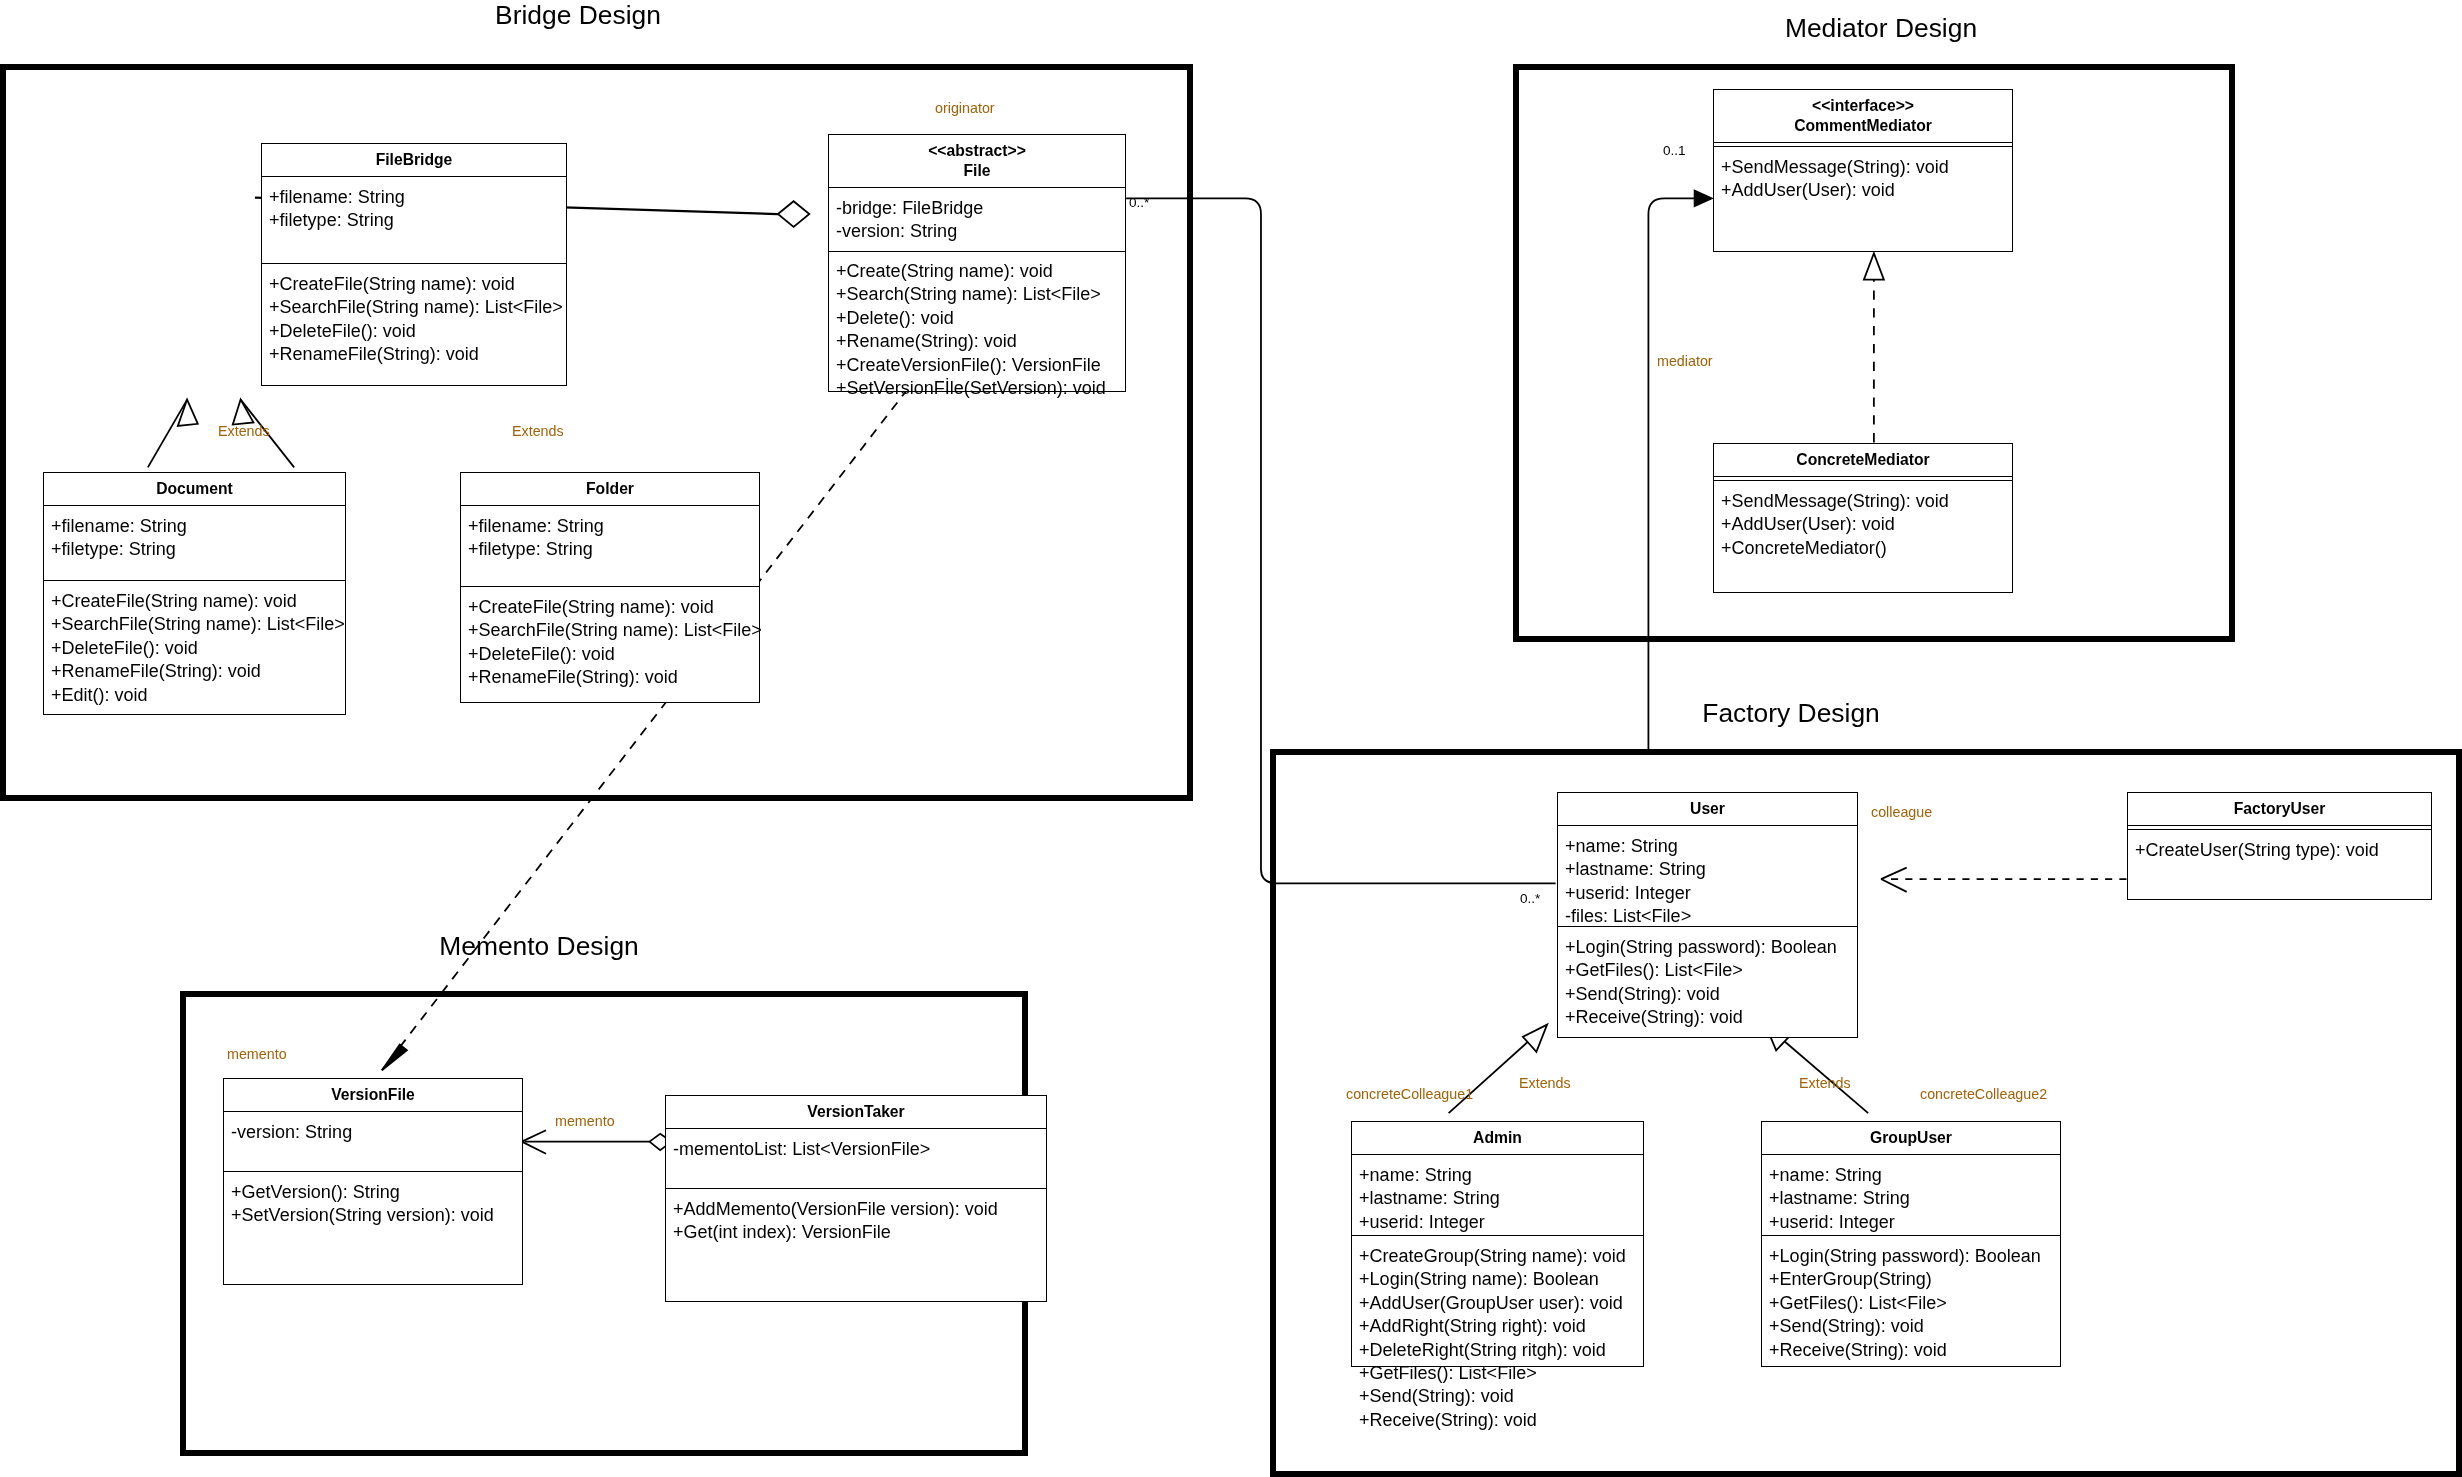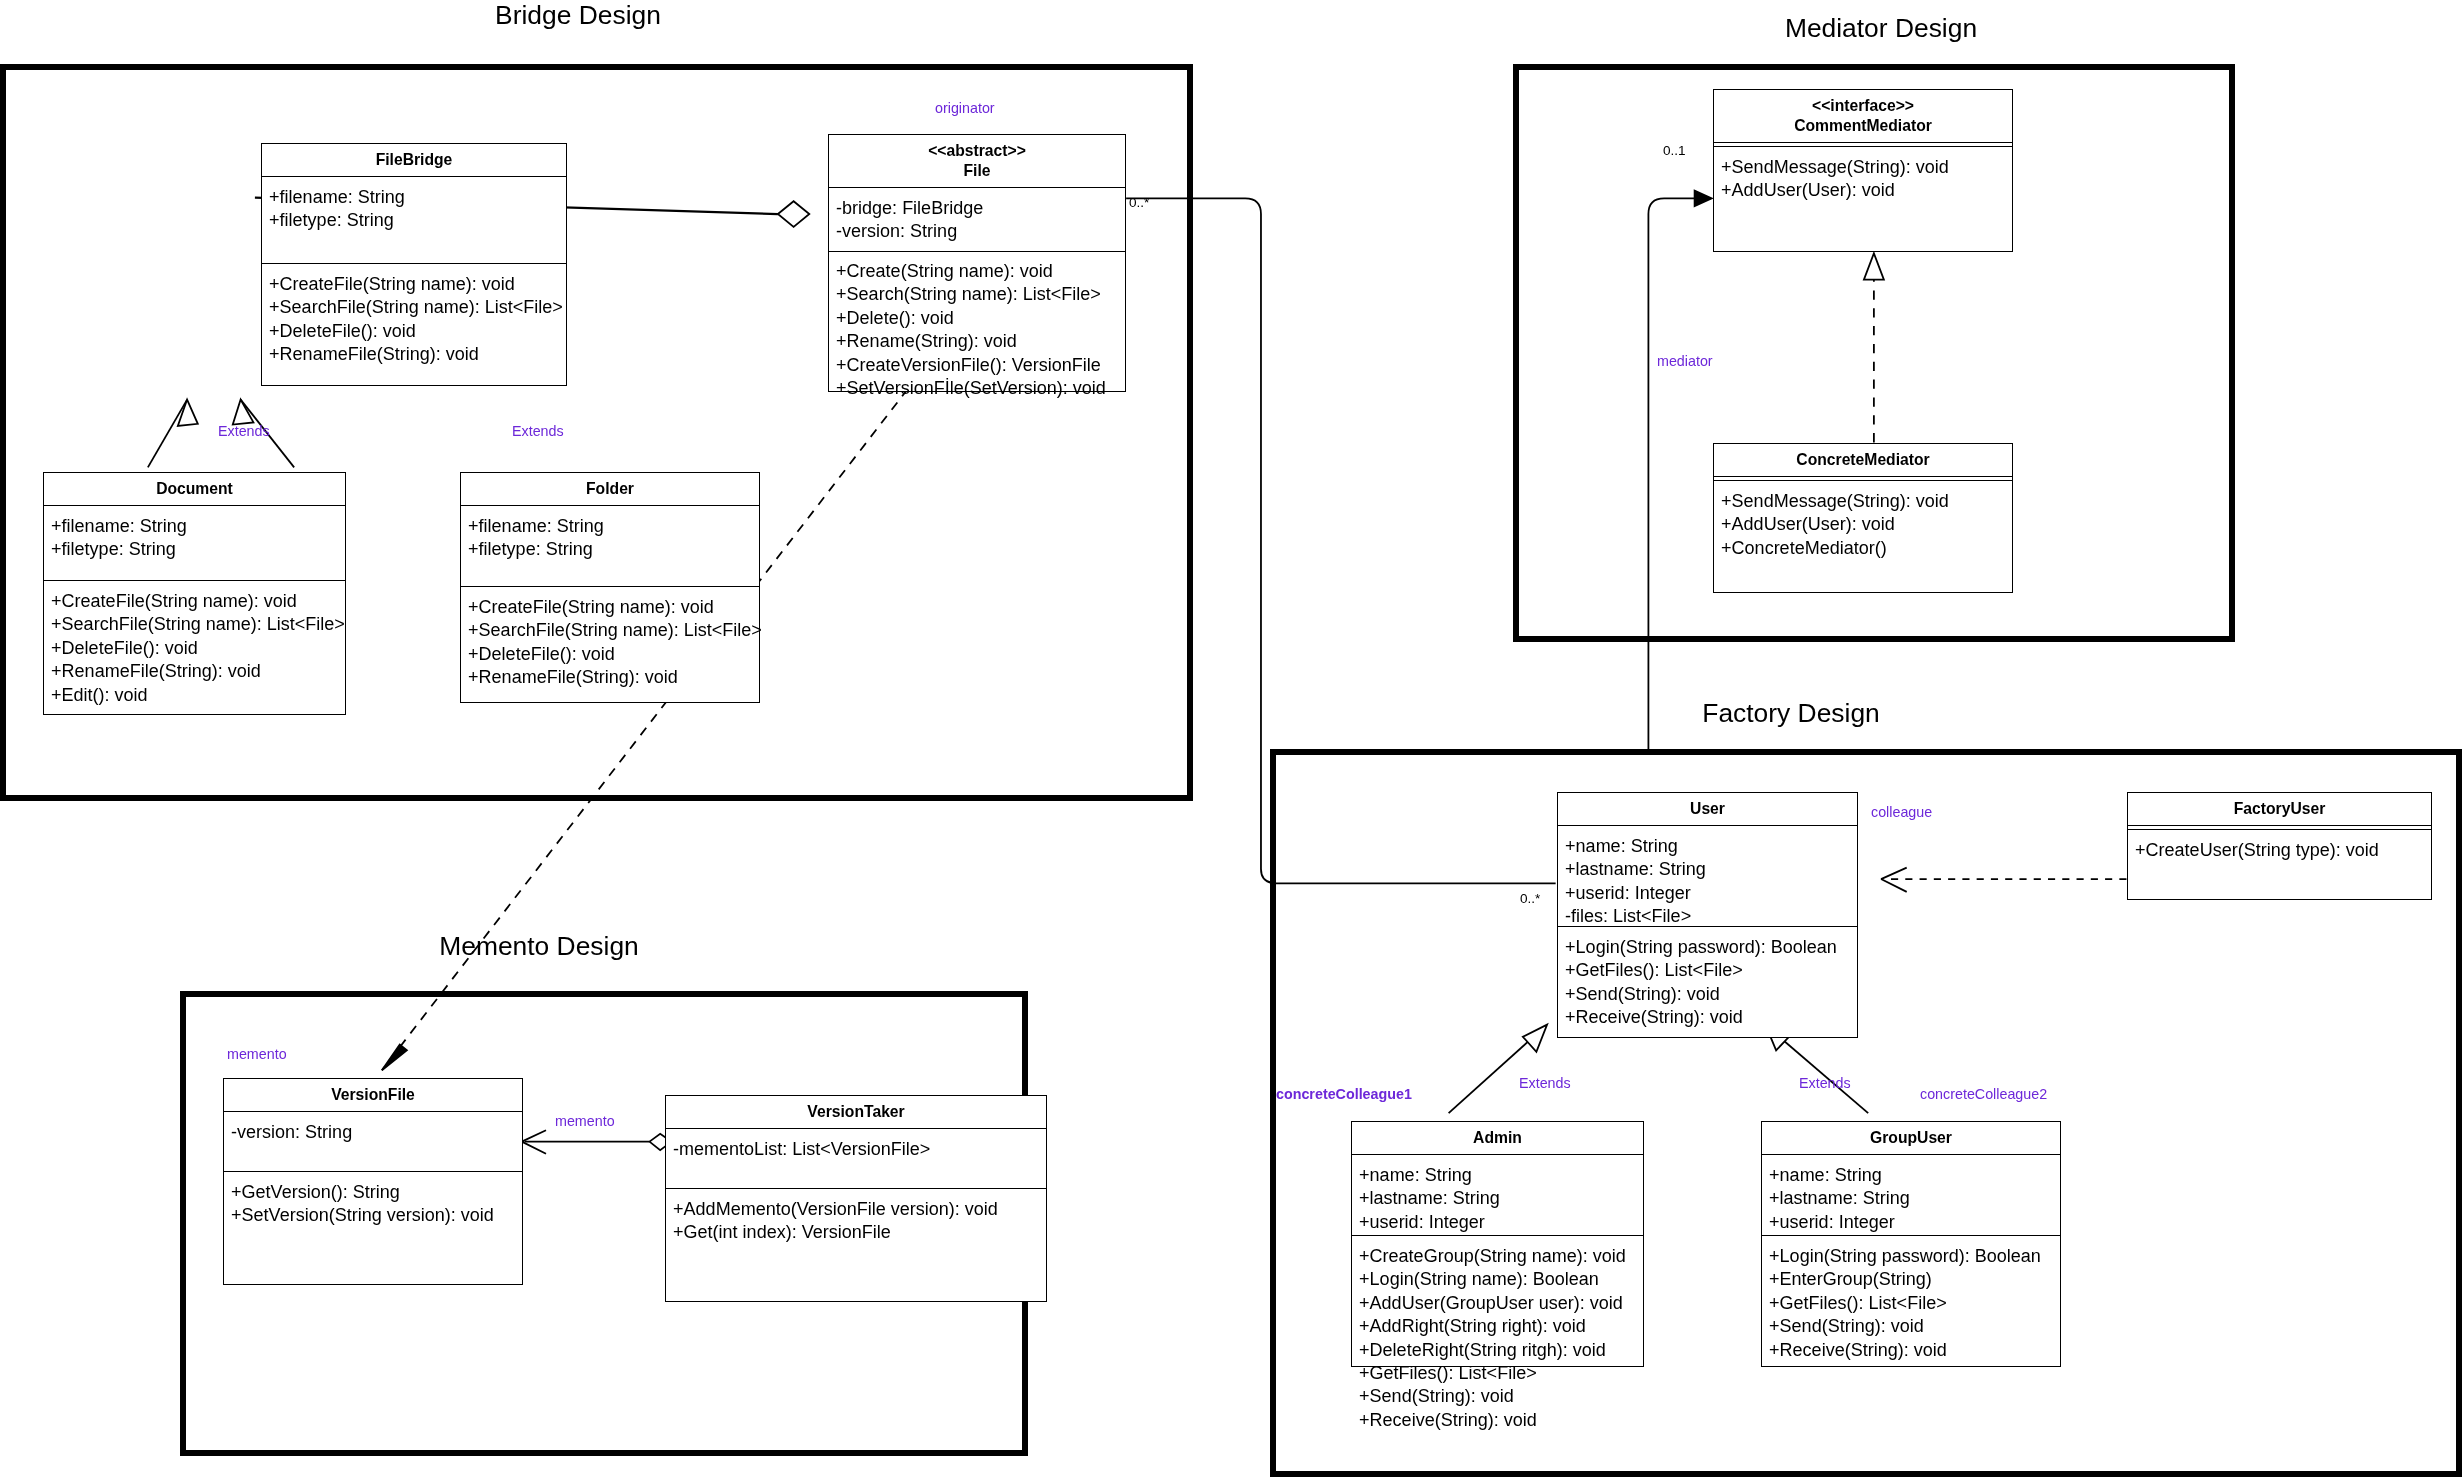--- a/index.html
+++ b/index.html
@@ -45,21 +45,21 @@
     padding:8.6px 5.7px 7.1px 7.1px;
     font-size:18px;
     line-height:1.30;
     box-sizing:border-box;
     white-space:nowrap;
   }
   .uml .compart div{white-space:nowrap;}
   .lbl{
     position:absolute;
     font-size:14.3px;
-    color:#6d28d9;
+    color:#a16207;
     white-space:nowrap;
   }
   .mult{
     position:absolute;
     font-size:13.6px;
     color:#000;
     white-space:nowrap;
   }
   svg.ov{position:absolute;left:0;top:0;width:2462px;height:1477px;pointer-events:none;}
 </style>
@@ -343,21 +343,21 @@
     </div>
   </div>
 
   <div class="lbl" style="left:935px;top:100px;">originator</div>
   <div class="lbl" style="left:218px;top:423px;">Extends</div>
   <div class="lbl" style="left:512px;top:423px;">Extends</div>
   <div class="lbl" style="left:1657px;top:353px;">mediator</div>
   <div class="lbl" style="left:227px;top:1046px;">memento</div>
   <div class="lbl" style="left:555px;top:1113px;">memento</div>
   <div class="lbl" style="left:1871px;top:804px;">colleague</div>
-  <div class="lbl" style="left:1276px;top:1086px;font-weight:bold;">concreteColleague1</div>
+  <div class="lbl" style="left:1346px;top:1086px;">concreteColleague1</div>
   <div class="lbl" style="left:1920px;top:1086px;">concreteColleague2</div>
   <div class="lbl" style="left:1519px;top:1075px;">Extends</div>
   <div class="lbl" style="left:1799px;top:1075px;">Extends</div>
 
   <div class="mult" style="left:1129px;top:195px;">0..*</div>
   <div class="mult" style="left:1663px;top:143px;">0..1</div>
   <div class="mult" style="left:1520px;top:891px;">0..*</div>
 
 </div>
 

